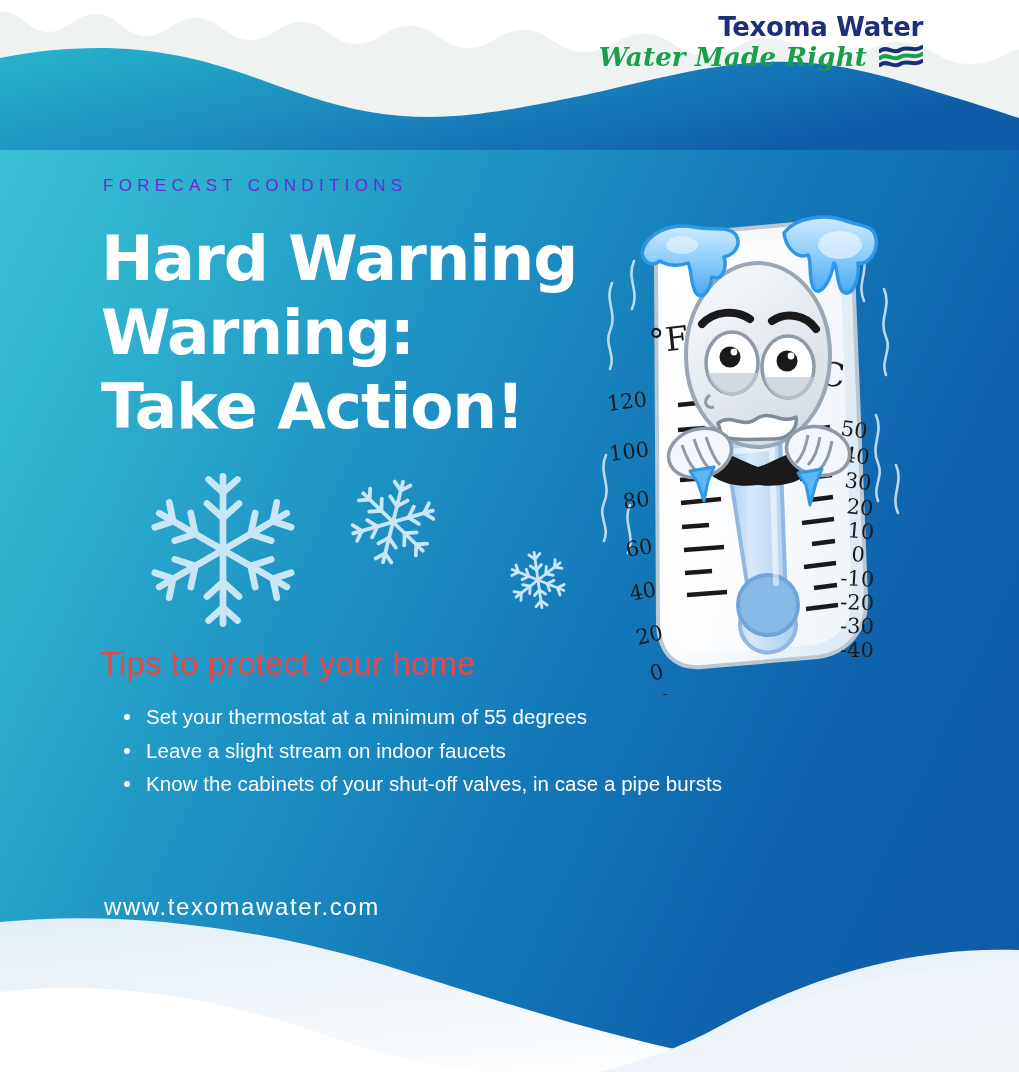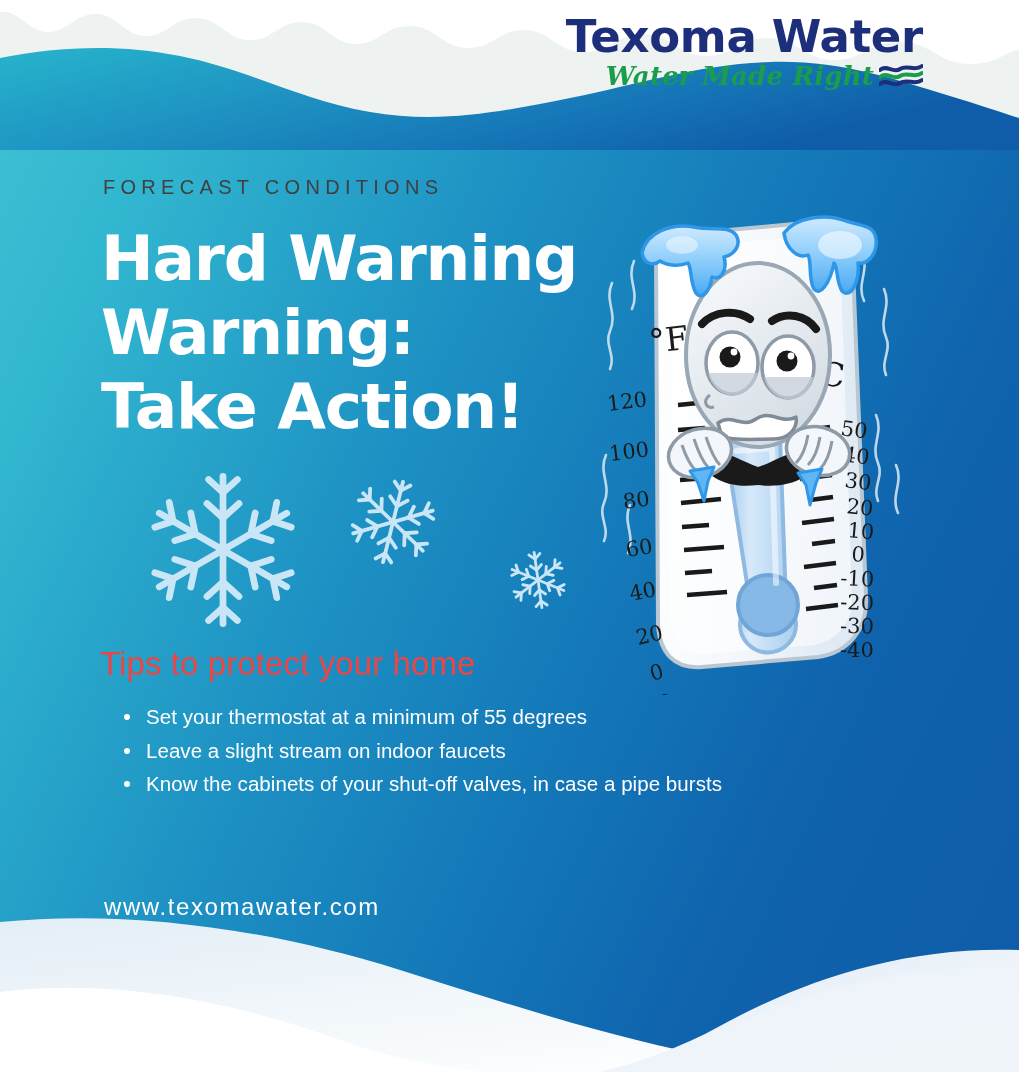--- a/index.html
+++ b/index.html
@@ -18,35 +18,35 @@
   .wave-top{position:absolute;left:0;top:0;width:1019px;height:150px;}
   .wave-top svg{display:block;width:1019px;height:150px;}
 
   
   .wave-bottom{position:absolute;left:0;bottom:0;width:1019px;height:190px;}
   .wave-bottom svg{display:block;width:1019px;height:190px;}
 
   
   .logo{position:absolute;right:96px;top:14px;text-align:right;line-height:1;z-index:40;}
   .logo-main{
-    font-family:"DejaVu Sans",sans-serif;font-weight:700;font-size:45px;
+    font-family:"DejaVu Sans",sans-serif;font-weight:700;font-size:26px;
     color:#1d2f7a;letter-spacing:-0.3px;white-space:nowrap;
   }
-  .logo-sub-row{display:flex;align-items:center;justify-content:flex-end;gap:5px;margin-top:4px;}
+  .logo-sub-row{display:flex;align-items:center;justify-content:flex-end;gap:12px;margin-top:4px;}
   .logo-tag{
     font-family:"DejaVu Serif",serif;font-style:italic;font-weight:700;font-size:26px;
     color:#1a9e4b;white-space:nowrap;letter-spacing:0.2px;
   }
   .logo-wave-icon{width:44px;height:26px;flex:none;}
 
   
   .eyebrow{
     position:absolute;left:103px;top:176px;
     font-family:"Liberation Sans",sans-serif;
-    font-size:20px;font-weight:400;color:#404040;letter-spacing:5.3px;
+    font-size:17px;font-weight:400;color:#6d28d9;letter-spacing:5.3px;
   }
   .headline{
     position:absolute;left:101px;top:222px;width:520px;
     font-family:"DejaVu Sans",sans-serif;font-weight:700;
     font-size:63px;line-height:74px;color:#ffffff;letter-spacing:-1.2px;
   }
 
   
   .flake{position:absolute;}
   .flake svg{display:block;width:100%;height:100%;}

